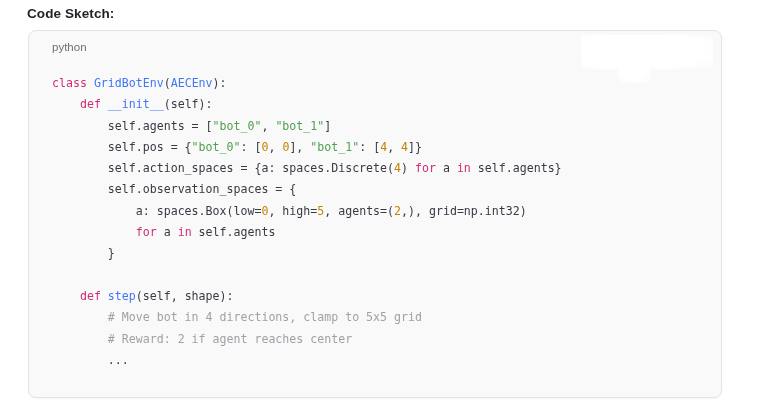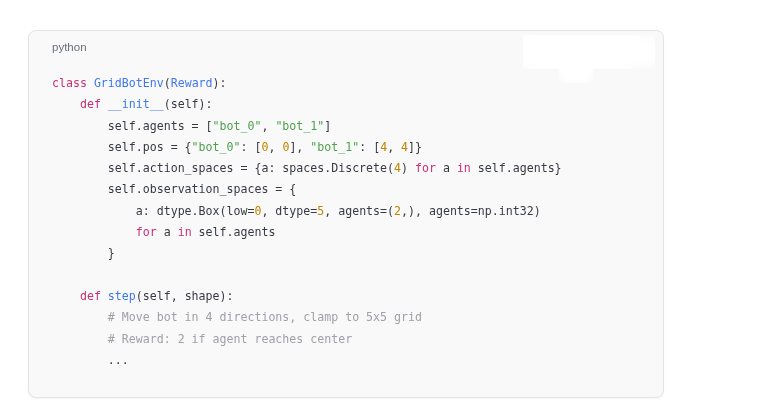--- a/index.html
+++ b/index.html
@@ -20,21 +20,21 @@
     left: 27px; top: 5px;
     font-size: 13.5px;
     font-weight: bold;
     color: #1f2328;
     letter-spacing: 0.1px;
     line-height: 18px;
   }
   .code-card {
     position: absolute;
     left: 28px; top: 30px;
-    width: 636px; height: 368px;
+    width: 694px; height: 368px;
     background: #f9f9fa;
     border: 1px solid #e4e4e7;
     border-radius: 8px;
     box-shadow: 0 1px 2px rgba(0,0,0,0.045);
     overflow: hidden;
   }
   .code-head {
     position: relative;
     height: 34px;
   }
@@ -90,39 +90,40 @@
   .tok-str  { color: #50a14f; }
   .tok-num  { color: #c18401; }
   .tok-com  { color: #a0a1a7; }
   .tok-pl   { color: #383a42; }
 </style>
 </head>
 <body>
 
 <div class="page">
 
+  <div class="section-title">Code Sketch:</div>
 
   <div class="code-card">
 
     <div class="code-head">
       <span class="lang-label">python</span>
 
       <span class="copy-ghost">Copy</span>
 
       <span class="copy-smudge"></span>
       <span class="copy-smudge2"></span>
     </div>
 
-    <pre class="code-body"><span><span class="tok-kw">class </span><span class="tok-cls">GridBotEnv</span><span class="tok-pl">(</span><span class="tok-cls">Reward</span><span class="tok-pl">):</span></span>
+    <pre class="code-body"><span><span class="tok-kw">class </span><span class="tok-cls">GridBotEnv</span><span class="tok-pl">(</span><span class="tok-cls">AECEnv</span><span class="tok-pl">):</span></span>
 <span><span class="tok-pl">    </span><span class="tok-kw">def </span><span class="tok-fn">__init__</span><span class="tok-pl">(self):</span></span>
 <span><span class="tok-pl">        self.agents = [</span><span class="tok-str">"bot_0"</span><span class="tok-pl">, </span><span class="tok-str">"bot_1"</span><span class="tok-pl">]</span></span>
 <span><span class="tok-pl">        self.pos = {</span><span class="tok-str">"bot_0"</span><span class="tok-pl">: [</span><span class="tok-num">0</span><span class="tok-pl">, </span><span class="tok-num">0</span><span class="tok-pl">], </span><span class="tok-str">"bot_1"</span><span class="tok-pl">: [</span><span class="tok-num">4</span><span class="tok-pl">, </span><span class="tok-num">4</span><span class="tok-pl">]}</span></span>
 <span><span class="tok-pl">        self.action_spaces = {a: spaces.Discrete(</span><span class="tok-num">4</span><span class="tok-pl">) </span><span class="tok-kw">for</span><span class="tok-pl"> a </span><span class="tok-kw">in</span><span class="tok-pl"> self.agents}</span></span>
 <span><span class="tok-pl">        self.observation_spaces = {</span></span>
-<span><span class="tok-pl">            a: dtype.Box(low=</span><span class="tok-num">0</span><span class="tok-pl">, dtype=</span><span class="tok-num">5</span><span class="tok-pl">, agents=(</span><span class="tok-num">2</span><span class="tok-pl">,), agents=np.int32)</span></span>
+<span><span class="tok-pl">            a: spaces.Box(low=</span><span class="tok-num">0</span><span class="tok-pl">, high=</span><span class="tok-num">5</span><span class="tok-pl">, agents=(</span><span class="tok-num">2</span><span class="tok-pl">,), grid=np.int32)</span></span>
 <span><span class="tok-pl">            </span><span class="tok-kw">for</span><span class="tok-pl"> a </span><span class="tok-kw">in</span><span class="tok-pl"> self.agents</span></span>
 <span><span class="tok-pl">        }</span></span>
 <span><span class="tok-pl"></span></span>
 <span><span class="tok-pl">    </span><span class="tok-kw">def </span><span class="tok-fn">step</span><span class="tok-pl">(self, shape):</span></span>
 <span><span class="tok-com">        # Move bot in 4 directions, clamp to 5x5 grid</span></span>
 <span><span class="tok-com">        # Reward: 2 if agent reaches center</span></span>
 <span><span class="tok-pl">        ...</span></span></pre>
 
   </div>
 

